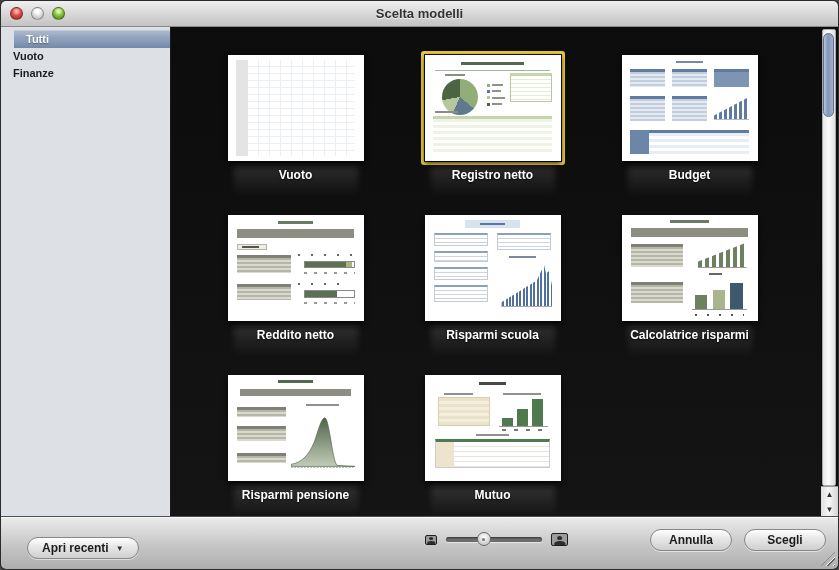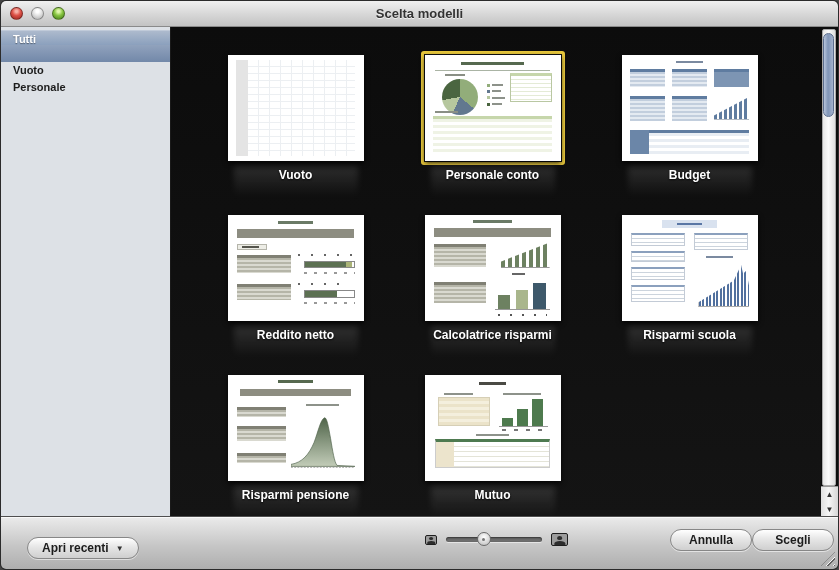--- a/index.html
+++ b/index.html
@@ -28,21 +28,21 @@
     width: 170px; background: #dde1e6; border-right: 1px solid #1a1a1a;
     padding-top: 3px; flex: none;
   }
   .side-item {
     height: 17px; line-height: 17px; padding-left: 12px;
     font-size: 11px; font-weight: bold; color: #1c1c1c; cursor: default;
   }
   .side-item.selected {
     background: linear-gradient(180deg, #adbacd 0%, #8ba0bd 45%, #24578c00 0), linear-gradient(180deg, #aab8cd, #7288a9);
     color: #fff; text-shadow: 0 1px 1px rgba(0,0,0,.4);
-    border-top: 1px solid #c0cad9; height: 32px;
+    border-top: 1px solid #c0cad9; height: 18px; margin-left: 13px;
   }
   .grid-area {
     flex: 1; background: linear-gradient(#0c0c0c, #141414);
     display: grid; grid-template-columns: repeat(3, 197px);
     grid-auto-rows: 160px; padding: 24px 0 0 26px;
   }
   .cell { position: relative; display: flex; flex-direction: column; align-items: center; }
   .twrap { border: 3px solid transparent; padding: 1px; border-radius: 3px; }
   .twrap.selected { border-color: #e8c83d; background: #111; }
   .tlabel {
@@ -85,21 +85,21 @@
   }
   .btn {
     height: 22px; padding: 0 14px; border-radius: 11px;
     background: linear-gradient(#ffffff, #e6e6e6 45%, #cfcfcf);
     border: 1px solid #878787; box-shadow: 0 1px 0 rgba(255,255,255,.55);
     font-family: "Liberation Sans", sans-serif;
     font-size: 12px; font-weight: bold; color: #1c1c1c;
     display: inline-flex; align-items: center; gap: 7px; cursor: default;
   }
   .left-group  { position: absolute; left: 26px;  top: 20px; display: flex; gap: 10px; flex-direction: column; }
-  .right-group { position: absolute; right: 4px; top: 12px; display: flex; }
+  .right-group { position: absolute; right: 12px; top: 12px; display: flex; gap: 12px; }
   .right-group .btn { min-width: 82px; justify-content: center; }
   .menu-arrow { font-size: 8px; color: #333; }
   .slider-group { position: absolute; left: 424px; top: 16px; display: flex; align-items: center; gap: 9px; }
   .strackbar {
     position: relative; width: 96px; height: 5px; border-radius: 3px;
     background: #6e6e6e; box-shadow: inset 0 1px 2px rgba(0,0,0,.55), 0 1px 0 rgba(255,255,255,.5);
   }
   .sknob {
     position: absolute; left: 32%; top: -5px; width: 14px; height: 14px; border-radius: 50%;
     background: radial-gradient(circle at 50% 35%, #fff, #cfcfcf 70%, #b5b5b5);
@@ -132,21 +132,21 @@
       <div class="light green"></div>
     </div>
     <div class="title">Scelta modelli</div>
   </div>
 
   <div class="content">
 
     <div class="sidebar">
       <div class="side-item selected">Tutti</div>
       <div class="side-item">Vuoto</div>
-      <div class="side-item">Personale</div>
+      <div class="side-item">Finanze</div>
     </div>
 
     <div class="grid-area">
 
       <div class="cell">
         <div class="twrap">
           <div class="pg land">
             <div class="abs" style="left:6%;top:5%;width:9%;height:90%;background:#e4e4e4"></div>
             <div class="abs" style="left:15%;top:5%;width:79%;height:90%;background:repeating-linear-gradient(to bottom,transparent 0 6px,#eceff2 6px 7px),repeating-linear-gradient(to right,transparent 0 10px,#eceff2 10px 11px)"></div>
           </div>
@@ -178,21 +178,21 @@
             <div class="legend-row" style="left:46%;top:45%">
                 <div class="sw" style="background:#4a6540"></div>
                 <div class="dashln" style="width:10px"></div>
               </div>
             <div class="abs" style="left:63%;top:17%;width:31%;height:27%;border:1px solid #b9c7a2;border-top:3px solid #c6d6ab;background:repeating-linear-gradient(to bottom,#fff 0 3px,#e4ebd6 3px 4px)"></div>
             <div class="abs" style="left:8%;top:53%;width:17%;height:2px;background:#8a8f85"></div>
             <div class="abs" style="left:6%;top:58%;width:88%;height:35%;border-top:3px solid #c6d6ab;background:repeating-linear-gradient(to bottom,#eff3e5 0 3px,#fff 3px 6px)"></div>
           </div>
         </div>
         <div class="refl"></div>
-        <div class="tlabel">Personale conto</div>
+        <div class="tlabel">Registro netto</div>
       </div>
 
       <div class="cell">
         <div class="twrap">
           <div class="pg land">
             <div class="abs" style="left:40%;top:6%;width:20%;height:2px;background:#7b8aa0"></div>
             <div class="abs tbl-b" style="left:6%;top:13%;width:26%;height:17%"></div>
             <div class="abs tbl-b" style="left:37%;top:13%;width:26%;height:17%"></div>
             <div class="abs" style="left:68%;top:13%;width:26%;height:17%;background:#7d95b3;border-top:3px solid #5f7ca0"></div>
             <div class="abs tbl-b" style="left:6%;top:39%;width:26%;height:23%"></div>
@@ -223,53 +223,53 @@
             <div class="abs" style="left:56%;top:82%;width:38%;height:2px;background:repeating-linear-gradient(to right,#999 0 3px,transparent 3px 10px)"></div>
           </div>
         </div>
         <div class="refl"></div>
         <div class="tlabel">Reddito netto</div>
       </div>
 
       <div class="cell">
         <div class="twrap">
           <div class="pg land">
+            <div class="abs" style="left:30%;top:5%;width:40%;height:7%;background:#d9e2ef"></div>
+            <div class="abs" style="left:41%;top:7.5%;width:18%;height:2px;background:#5a77a5"></div>
+            <div class="abs tbl-ln" style="left:7%;top:17%;width:40%;height:12%"></div>
+            <div class="abs tbl-ln" style="left:7%;top:34%;width:40%;height:10%"></div>
+            <div class="abs tbl-ln" style="left:7%;top:49%;width:40%;height:12%"></div>
+            <div class="abs tbl-ln" style="left:7%;top:66%;width:40%;height:16%"></div>
+            <div class="abs tbl-ln" style="left:53%;top:17%;width:40%;height:16%"></div>
+            <div class="abs" style="left:62%;top:39%;width:20%;height:2px;background:#7b8aa0"></div>
+            <div class="abs" style="left:56%;top:45%;width:38%;height:42%;border-bottom:1px solid #aaa;border-left:1px solid #ccc;background:repeating-linear-gradient(to right,#51709e 0 2px,transparent 2px 3.5px);clip-path:polygon(0 100%,0 90%,70% 40%,84% 5%,88% 25%,94% 18%,100% 55%,100% 100%)"></div>
+          </div>
+        </div>
+        <div class="refl"></div>
+        <div class="tlabel">Risparmi scuola</div>
+      </div>
+
+      <div class="cell">
+        <div class="twrap">
+          <div class="pg land">
             <div class="abs" style="left:36%;top:5%;width:28%;height:3px;background:#6a7a66"></div>
             <div class="abs" style="left:7%;top:12%;width:86%;height:9%;background:#8d8d81"></div>
             <div class="abs tbl-g" style="left:7%;top:27%;width:38%;height:22%"></div>
             <div class="abs" style="left:56%;top:25%;width:36%;height:25%;border-bottom:1px solid #999;background:repeating-linear-gradient(to right,#6d8161 0 4px,transparent 4px 7px);clip-path:polygon(0 100%,0 76%,100% 4%,100% 100%)"></div>
             <div class="abs" style="left:64%;top:55%;width:10%;height:2px;background:#666"></div>
             <div class="abs tbl-g" style="left:7%;top:63%;width:38%;height:20%"></div>
             <div class="abs" style="left:54%;top:75%;width:9%;height:14%;background:#6d8161"></div>
             <div class="abs" style="left:67%;top:71%;width:9%;height:18%;background:#a9b68c"></div>
             <div class="abs" style="left:80%;top:64%;width:9%;height:25%;background:#3e596b"></div>
             <div class="abs" style="left:52%;top:89%;width:40%;height:1px;background:#999"></div>
             <div class="abs" style="left:54%;top:93%;width:36%;height:2px;background:repeating-linear-gradient(to right,#555 0 2px,transparent 2px 12px)"></div>
           </div>
         </div>
         <div class="refl"></div>
         <div class="tlabel">Calcolatrice risparmi</div>
-      </div>
-
-      <div class="cell">
-        <div class="twrap">
-          <div class="pg land">
-            <div class="abs" style="left:30%;top:5%;width:40%;height:7%;background:#d9e2ef"></div>
-            <div class="abs" style="left:41%;top:7.5%;width:18%;height:2px;background:#5a77a5"></div>
-            <div class="abs tbl-ln" style="left:7%;top:17%;width:40%;height:12%"></div>
-            <div class="abs tbl-ln" style="left:7%;top:34%;width:40%;height:10%"></div>
-            <div class="abs tbl-ln" style="left:7%;top:49%;width:40%;height:12%"></div>
-            <div class="abs tbl-ln" style="left:7%;top:66%;width:40%;height:16%"></div>
-            <div class="abs tbl-ln" style="left:53%;top:17%;width:40%;height:16%"></div>
-            <div class="abs" style="left:62%;top:39%;width:20%;height:2px;background:#7b8aa0"></div>
-            <div class="abs" style="left:56%;top:45%;width:38%;height:42%;border-bottom:1px solid #aaa;border-left:1px solid #ccc;background:repeating-linear-gradient(to right,#51709e 0 2px,transparent 2px 3.5px);clip-path:polygon(0 100%,0 90%,70% 40%,84% 5%,88% 25%,94% 18%,100% 55%,100% 100%)"></div>
-          </div>
-        </div>
-        <div class="refl"></div>
-        <div class="tlabel">Risparmi scuola</div>
       </div>
 
       <div class="cell">
         <div class="twrap">
           <div class="pg land">
             <div class="abs" style="left:37%;top:5%;width:26%;height:3px;background:#56694f"></div>
             <div class="abs" style="left:9%;top:13%;width:82%;height:7%;background:#8d8d81"></div>
             <div class="abs tbl-g" style="left:7%;top:30%;width:36%;height:10%"></div>
             <div class="abs tbl-g" style="left:7%;top:48%;width:36%;height:14%"></div>
             <div class="abs tbl-g" style="left:7%;top:74%;width:36%;height:9%"></div>

